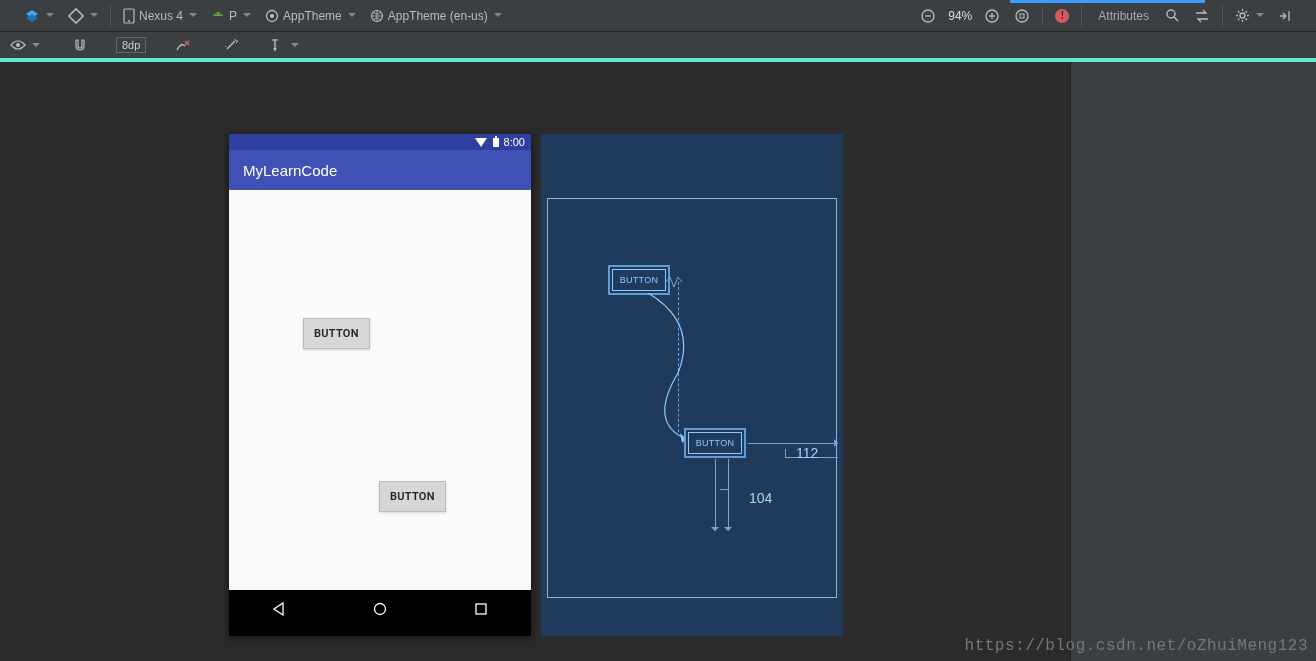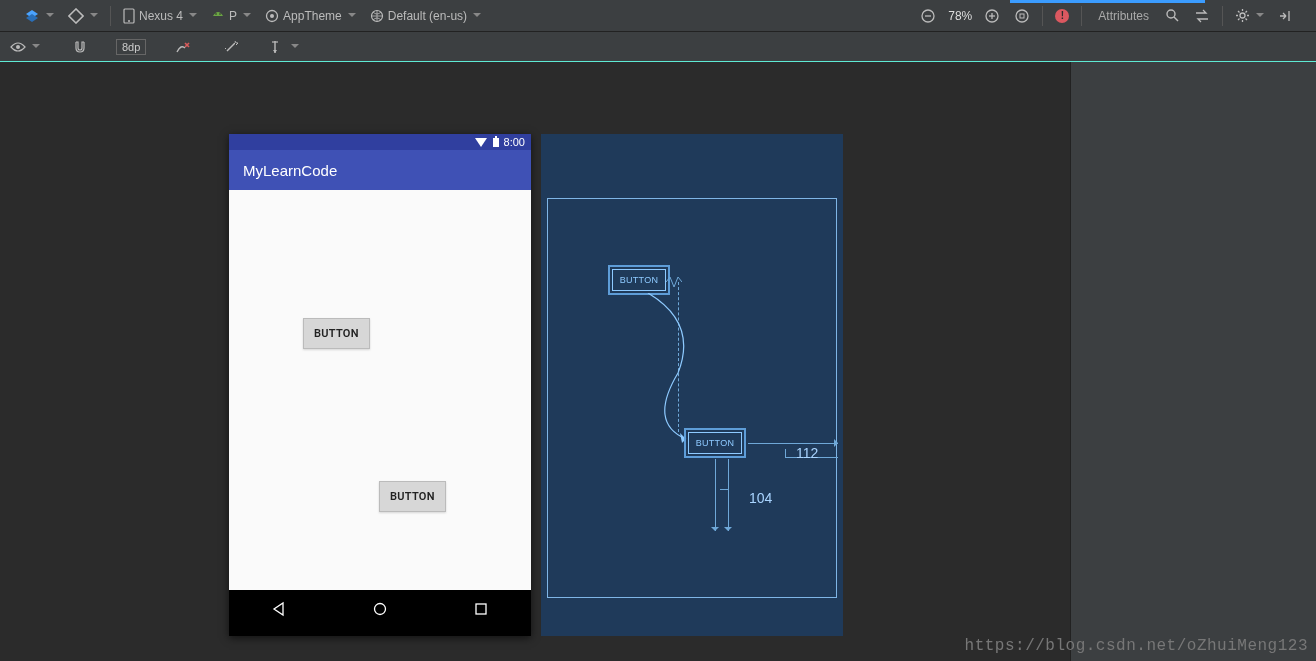--- a/index.html
+++ b/index.html
@@ -62,21 +62,21 @@
   background: #db5860; color: #2b2b2b;
   display: inline-flex; align-items: center; justify-content: center;
   font-size: 10px; font-weight: bold;
 }
 .panel-label { color: #aaa; padding-left: 8px; font-size: 12px; }
 
 
 .toolbar2 {
   height: 30px;
   background: #3c3f41;
-  border-bottom: 1px solid #5eead4;
+  border-bottom: 4px solid #5eead4;
   display: flex;
   align-items: center;
   padding: 0 6px;
   gap: 25px;
 }
 .dp-box {
   border: 1px solid #666;
   padding: 1px 5px;
   font-size: 11px;
   color: #ccc;
@@ -277,33 +277,33 @@
     </span>
     <span>AppTheme</span>
   </span>
   <span class="tb-btn tb-drop">
     <span class="tb-icon">
       <svg width="14" height="14" viewBox="0 0 14 14">
           <circle cx="7" cy="7" r="5.5" fill="none" stroke="#bbb" stroke-width="1.2"></circle>
           <path d="M1.5 7 H12.5 M7 1.5 V12.5 M3 3 Q7 7 11 3 M3 11 Q7 7 11 11" stroke="#bbb" stroke-width="0.8" fill="none"></path>
         </svg>
     </span>
-    <span>Default (en-us)</span>
+    <span>AppTheme (en-us)</span>
   </span>
 
   <div class="toolbar-right">
     <span class="tb-btn">
       <span class="tb-icon">
         <svg width="16" height="16" viewBox="0 0 16 16">
             <circle cx="8" cy="8" r="6" fill="none" stroke="#bbb" stroke-width="1.3"></circle>
             <line x1="5" y1="8" x2="11" y2="8" stroke="#bbb" stroke-width="1.3"></line>
           </svg>
       </span>
     </span>
-    <span class="zoom-label">78%</span>
+    <span class="zoom-label">94%</span>
     <span class="tb-btn">
       <span class="tb-icon">
         <svg width="16" height="16" viewBox="0 0 16 16">
             <circle cx="8" cy="8" r="6" fill="none" stroke="#bbb" stroke-width="1.3"></circle>
             <line x1="5" y1="8" x2="11" y2="8" stroke="#bbb" stroke-width="1.3"></line>
             <line x1="8" y1="5" x2="8" y2="11" stroke="#bbb" stroke-width="1.3"></line>
           </svg>
       </span>
     </span>
     <span class="tb-btn">

